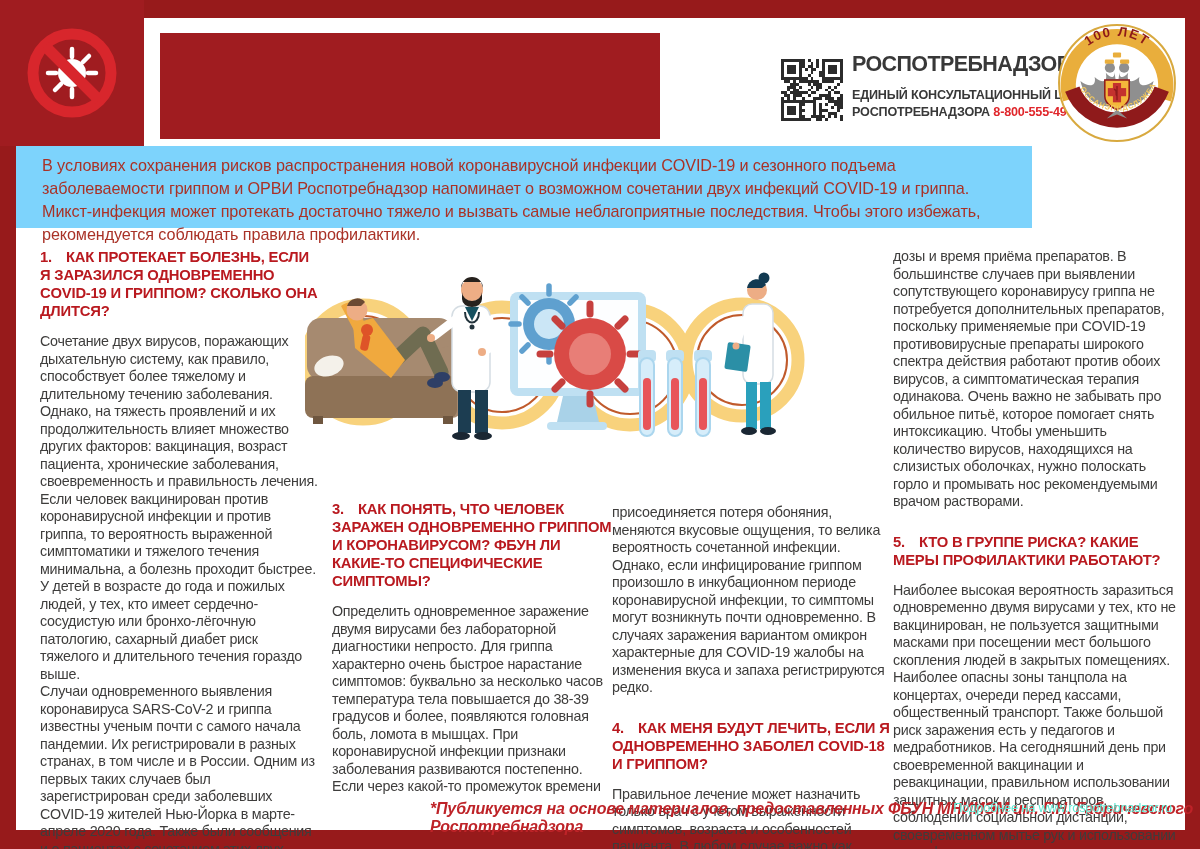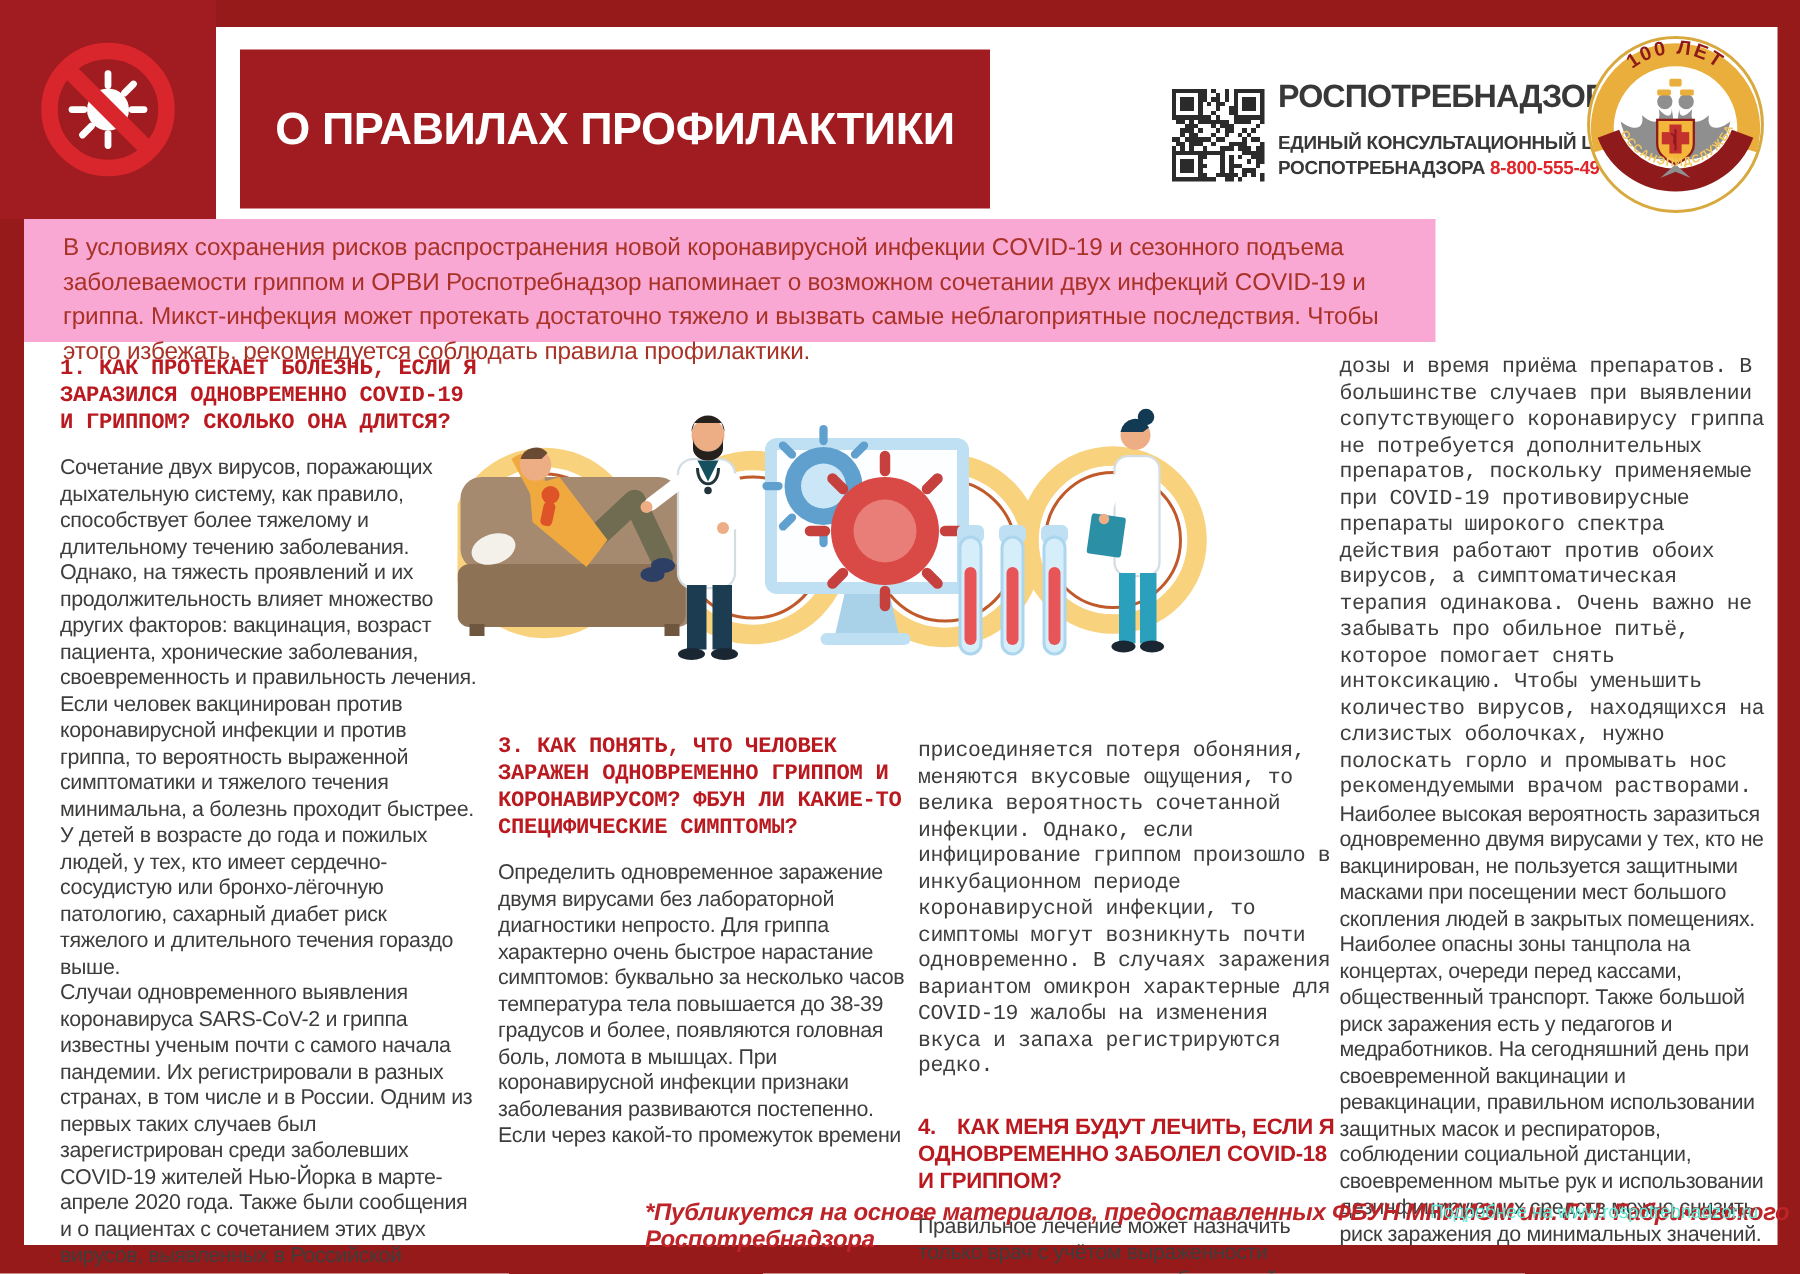--- a/index.html
+++ b/index.html
@@ -12,27 +12,27 @@
   .title-box{position:absolute;left:160px;top:33px;width:500px;height:106px;background:#A01C20;
     display:flex;flex-direction:column;align-items:center;justify-content:center;}
   .title-box div{color:#fff;font-weight:bold;font-size:30px;line-height:37px;letter-spacing:-0.3px;}
   .qr{position:absolute;left:781px;top:59px;width:62px;height:62px;background:#fff;}
   .brand{position:absolute;left:852px;top:52px;font-size:21.5px;font-weight:bold;color:#383838;letter-spacing:-0.6px;}
   .sub1{position:absolute;left:852px;top:88px;font-size:12.6px;font-weight:bold;color:#383838;letter-spacing:-0.2px;}
   .sub2{position:absolute;left:852px;top:105px;font-size:12.6px;font-weight:bold;color:#383838;letter-spacing:-0.2px;}
   .sub2 .phone{color:#E0262B;}
   .emblem{position:absolute;left:1056px;top:22px;width:122px;height:122px;}
   
-  .intro{position:absolute;left:16px;top:146px;width:941px;height:82px;background:#f9a8d4;box-sizing:border-box;
+  .intro{position:absolute;left:16px;top:146px;width:1016px;height:82px;background:#7dd3fc;box-sizing:border-box;
     padding:8px 26px 0 26px;color:#A93227;font-size:16.2px;line-height:23px;letter-spacing:-0.1px;}
   
   .col{position:absolute;color:#3E3D3C;font-size:14.3px;line-height:17.5px;letter-spacing:-0.25px;}
   .col p{margin:0;}
   .h{margin:22px 0 13px;color:#B9191F;font-weight:bold;font-size:14.8px;line-height:18px;letter-spacing:-0.2px;}
-  .col > :first-child{margin-top:1px;font-family:Liberation Mono, monospace;}
+  .col > :first-child{margin-top:12px;}
   .hn{display:inline-block;min-width:26px;}
   #col1{left:40px;top:236px;width:279px;}
   #col2{left:332px;top:488px;width:283px;}
   #col3{left:612px;top:492px;width:283px;}
   #col4{left:893px;top:236px;width:286px;}
   .scene{position:absolute;left:305px;top:250px;width:570px;height:220px;}
   
   .foot-note{position:absolute;left:430px;top:800px;font-size:16px;font-style:italic;font-weight:bold;color:#BE2328;letter-spacing:-0.2px;}
   .foot-more{position:absolute;right:28px;top:800px;font-size:12.8px;color:#5eead4;letter-spacing:-0.2px;}
 </style>
@@ -56,21 +56,20 @@
           <line x1="66" y1="46" x2="72" y2="40"></line>
       </g>
       <g stroke="#D8262C" stroke-width="11" fill="none">
         <circle cx="55" cy="57" r="39"></circle>
         <line x1="28" y1="30" x2="82" y2="84"></line>
       </g>
     </svg>
   </div>
 
   <div class="title-box">
-    <div>О ПРАВИЛАХ ПРОФИЛАКТИКИ</div>
   </div>
 
   <div class="qr"><svg viewBox="0 0 100 100" width="100%" height="100%" shape-rendering="crispEdges">
         <rect x="33.333333333333336" y="0" width="4.761904761904762" height="4.761904761904762" fill="#2b2b2b"></rect>
         <rect x="42.857142857142854" y="0" width="4.761904761904762" height="4.761904761904762" fill="#2b2b2b"></rect>
         <rect x="57.14285714285714" y="0" width="4.761904761904762" height="4.761904761904762" fill="#2b2b2b"></rect>
         <rect x="33.333333333333336" y="4.761904761904762" width="4.761904761904762" height="4.761904761904762" fill="#2b2b2b"></rect>
         <rect x="47.61904761904762" y="4.761904761904762" width="4.761904761904762" height="4.761904761904762" fill="#2b2b2b"></rect>
         <rect x="57.14285714285714" y="4.761904761904762" width="4.761904761904762" height="4.761904761904762" fill="#2b2b2b"></rect>
         <rect x="33.333333333333336" y="9.523809523809524" width="4.761904761904762" height="4.761904761904762" fill="#2b2b2b"></rect>
@@ -396,18 +395,19 @@
   </div>
 
   <div class="col" id="col3">
     <p>присоединяется потеря обоняния, меняются вкусовые ощущения, то велика вероятность сочетанной инфекции. Однако, если инфицирование гриппом произошло в инкубационном периоде коронавирусной инфекции, то симптомы могут возникнуть почти одновременно. В случаях заражения вариантом омикрон характерные для COVID-19 жалобы на изменения вкуса и запаха регистрируются редко.</p>
     <div class="h"><span class="hn">4.</span><span>КАК МЕНЯ БУДУТ ЛЕЧИТЬ, ЕСЛИ Я ОДНОВРЕМЕННО ЗАБОЛЕЛ COVID-18 И ГРИППОМ?</span></div>
     <p>Правильное лечение может назначить только врач с учётом выраженности симптомов, возраста и особенностей пациента. В любом случае важно как можно быстрее начать лечение, чётко следовать рекомендациям, обращая внимание на</p>
   </div>
 
   <div class="col" id="col4">
     <p>дозы и время приёма препаратов. В большинстве случаев при выявлении сопутствующего коронавирусу гриппа не потребуется дополнительных препаратов, поскольку применяемые при COVID-19 противовирусные препараты широкого спектра действия работают против обоих вирусов, а симптоматическая терапия одинакова. Очень важно не забывать про обильное питьё, которое помогает снять интоксикацию. Чтобы уменьшить количество вирусов, находящихся на слизистых оболочках, нужно полоскать горло и промывать нос рекомендуемыми врачом растворами.</p>
+    <div class="h"><span class="hn">5.</span><span>КТО В ГРУППЕ РИСКА? КАКИЕ МЕРЫ ПРОФИЛАКТИКИ РАБОТАЮТ?</span></div>
     <p>Наиболее высокая вероятность заразиться одновременно двумя вирусами у тех, кто не вакцинирован, не пользуется защитными масками при посещении мест большого скопления людей в закрытых помещениях. Наиболее опасны зоны танцпола на концертах, очереди перед кассами, общественный транспорт. Также большой риск заражения есть у педагогов и медработников. На сегодняшний день при своевременной вакцинации и ревакцинации, правильном использовании защитных масок и респираторов, соблюдении социальной дистанции, своевременном мытье рук и использовании дезинфицирующих средств можно снизить риск заражения до минимальных значений.</p>
   </div>
 
   <div class="foot-note">*Публикуется на основе материалов, предоставленных ФБУН МНИИЭМ им. Г.Н. Габричевского Роспотребнадзора</div>
   <div class="foot-more">Подробнее на www.rospotrebnadzor.ru</div>
 </div>
 
 </body></html>

